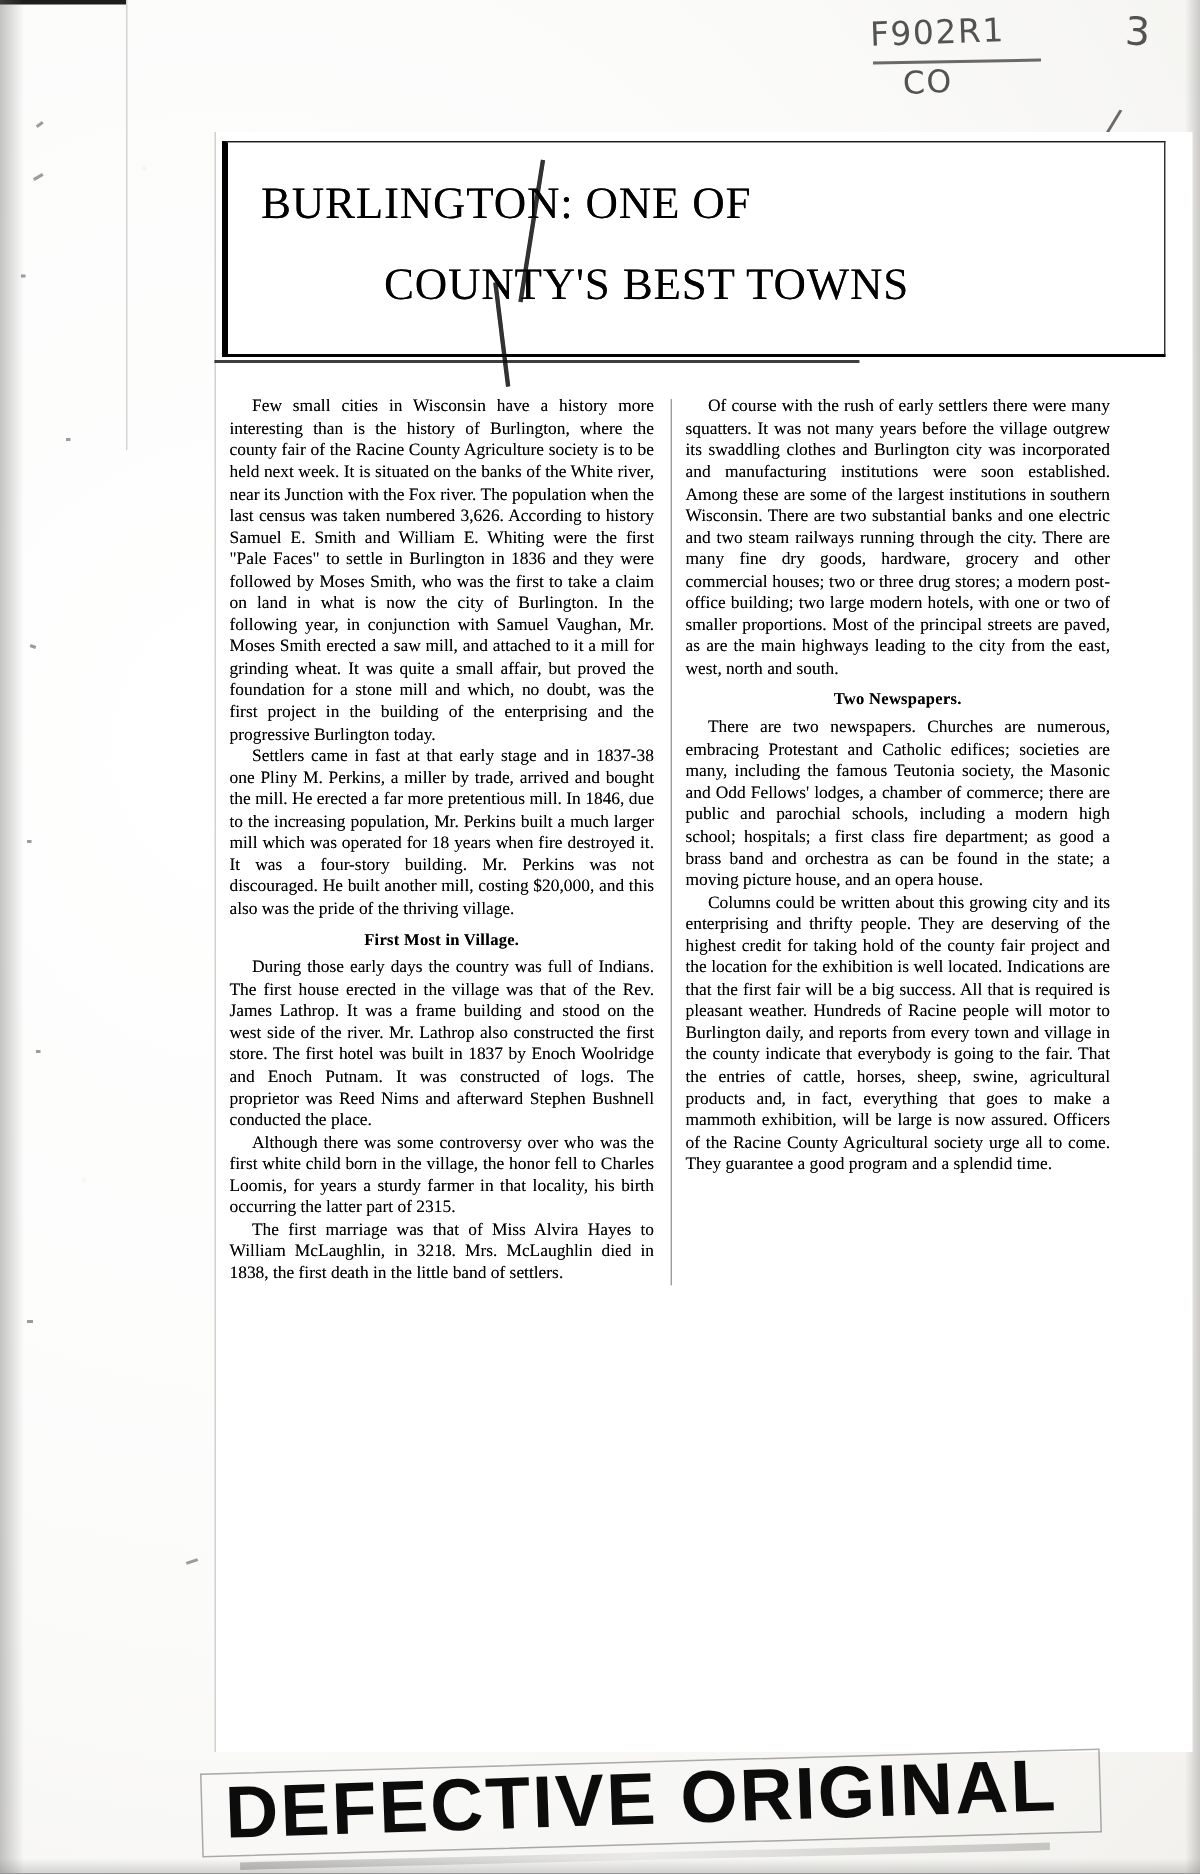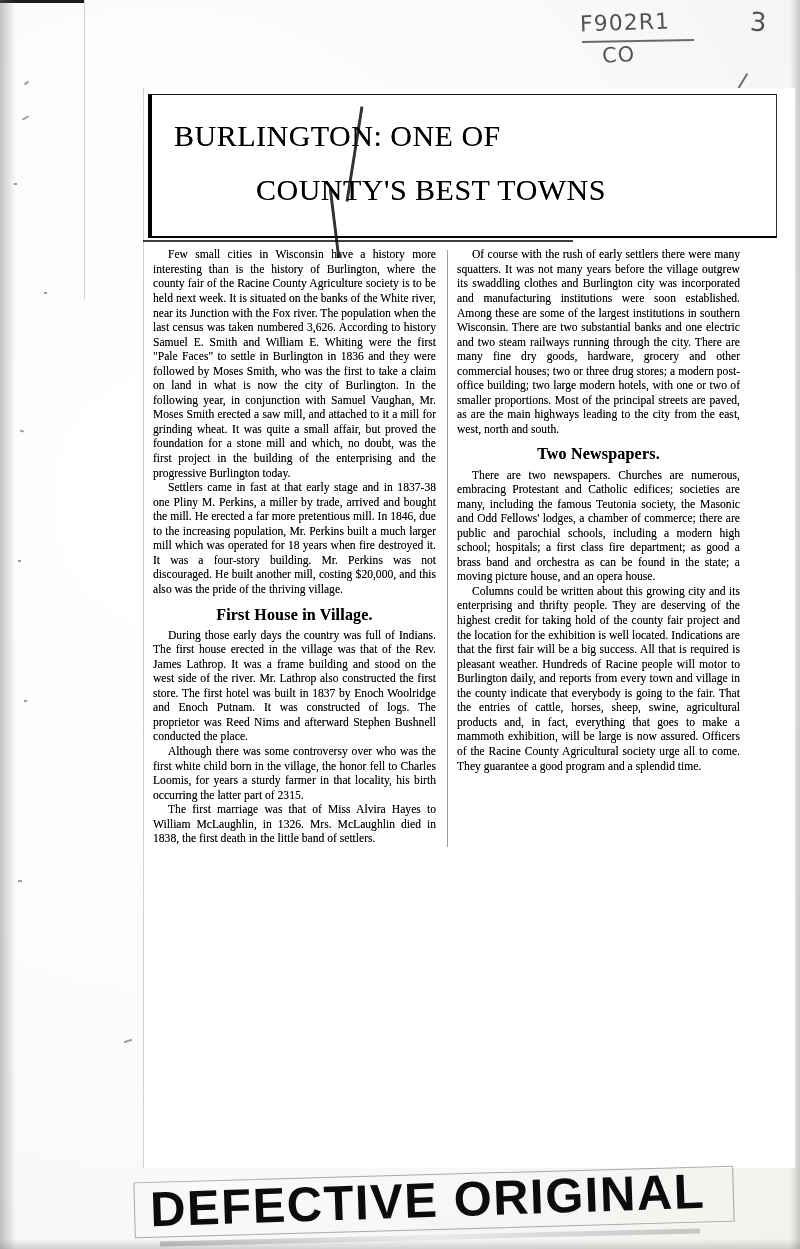--- a/index.html
+++ b/index.html
@@ -184,21 +184,21 @@
     position: absolute;
     top: 152px; left: 0px;
     width: 430px; height: 2px;
     background: #1c1c1c;
     opacity: .8;
   }
 
   
   .columns {
     display: flex;
-    margin: 10px 16px 0 10px;
+    margin: 26px 16px 0 10px;
   }
   .col {
     width: 283px;
     font-family: "Liberation Serif", serif;
     font-size: 11.6px;
     line-height: 1.255;
     color: #141414;
     text-align: justify;
     text-justify: inter-word;
     hyphens: none;
@@ -212,21 +212,21 @@
   }
   .col p {
     margin: 0;
     text-indent: 15px;
   }
   .subhead {
     text-align: center;
     font-weight: bold;
     margin: 7px 0 4px 0 !important;
     text-indent: 0 !important;
-    font-size: 16px;
+    font-size: 11px;
     letter-spacing: .2px;
   }
 
   
   .ink-texture {
     filter: contrast(1.18) saturate(0);
     text-shadow: 0 0 .35px rgba(0,0,0,.55);
   }
 
   
@@ -306,24 +306,24 @@
 
     <div class="crack crack-a"></div>
     <div class="crack crack-b"></div>
     <div class="crack-rule"></div>
 
     <div class="columns">
 
       <section class="col col-1">
         <p>Few small cities in Wisconsin have a history more interesting than is the history of Burlington, where the county fair of the Racine County Agriculture society is to be held next week. It is situated on the banks of the White river, near its Junction with the Fox river. The population when the last census was taken numbered 3,626. According to history Samuel E. Smith and William E. Whiting were the first "Pale Faces" to settle in Burlington in 1836 and they were followed by Moses Smith, who was the first to take a claim on land in what is now the city of Burlington. In the following year, in conjunction with Samuel Vaughan, Mr. Moses Smith erected a saw mill, and attached to it a mill for grinding wheat. It was quite a small affair, but proved the foundation for a stone mill and which, no doubt, was the first project in the building of the enterprising and the progressive Burlington today.</p>
         <p>Settlers came in fast at that early stage and in 1837-38 one Pliny M. Perkins, a miller by trade, arrived and bought the mill. He erected a far more pretentious mill. In 1846, due to the increasing population, Mr. Perkins built a much larger mill which was operated for 18 years when fire destroyed it. It was a four-story building. Mr. Perkins was not discouraged. He built another mill, costing $20,000, and this also was the pride of the thriving village.</p>
-        <p class="subhead">First House in Village.</p>
+        <p class="subhead">First Most in Village.</p>
         <p>During those early days the country was full of Indians. The first house erected in the village was that of the Rev. James Lathrop. It was a frame building and stood on the west side of the river. Mr. Lathrop also constructed the first store. The first hotel was built in 1837 by Enoch Woolridge and Enoch Putnam. It was constructed of logs. The proprietor was Reed Nims and afterward Stephen Bushnell conducted the place.</p>
         <p>Although there was some controversy over who was the first white child born in the village, the honor fell to Charles Loomis, for years a sturdy farmer in that locality, his birth occurring the latter part of 2315.</p>
-        <p>The first marriage was that of Miss Alvira Hayes to William McLaughlin, in 1326. Mrs. McLaughlin died in 1838, the first death in the little band of settlers.</p>
+        <p>The first marriage was that of Miss Alvira Hayes to William McLaughlin, in 3218. Mrs. McLaughlin died in 1838, the first death in the little band of settlers.</p>
       </section>
 
       <div class="col-rule"></div>
 
       <section class="col col-2">
         <p>Of course with the rush of early settlers there were many squatters. It was not many years before the village outgrew its swaddling clothes and Burlington city was incorporated and manufacturing institutions were soon established. Among these are some of the largest institutions in southern Wisconsin. There are two substantial banks and one electric and two steam railways running through the city. There are many fine dry goods, hardware, grocery and other commercial houses; two or three drug stores; a modern post-office building; two large modern hotels, with one or two of smaller proportions. Most of the principal streets are paved, as are the main highways leading to the city from the east, west, north and south.</p>
         <p class="subhead">Two Newspapers.</p>
         <p>There are two newspapers. Churches are numerous, embracing Protestant and Catholic edifices; societies are many, including the famous Teutonia society, the Masonic and Odd Fellows' lodges, a chamber of commerce; there are public and parochial schools, including a modern high school; hospitals; a first class fire department; as good a brass band and orchestra as can be found in the state; a moving picture house, and an opera house.</p>
         <p>Columns could be written about this growing city and its enterprising and thrifty people. They are deserving of the highest credit for taking hold of the county fair project and the location for the exhibition is well located. Indications are that the first fair will be a big success. All that is required is pleasant weather. Hundreds of Racine people will motor to Burlington daily, and reports from every town and village in the county indicate that everybody is going to the fair. That the entries of cattle, horses, sheep, swine, agricultural products and, in fact, everything that goes to make a mammoth exhibition, will be large is now assured. Officers of the Racine County Agricultural society urge all to come. They guarantee a good program and a splendid time.</p>
       </section>

